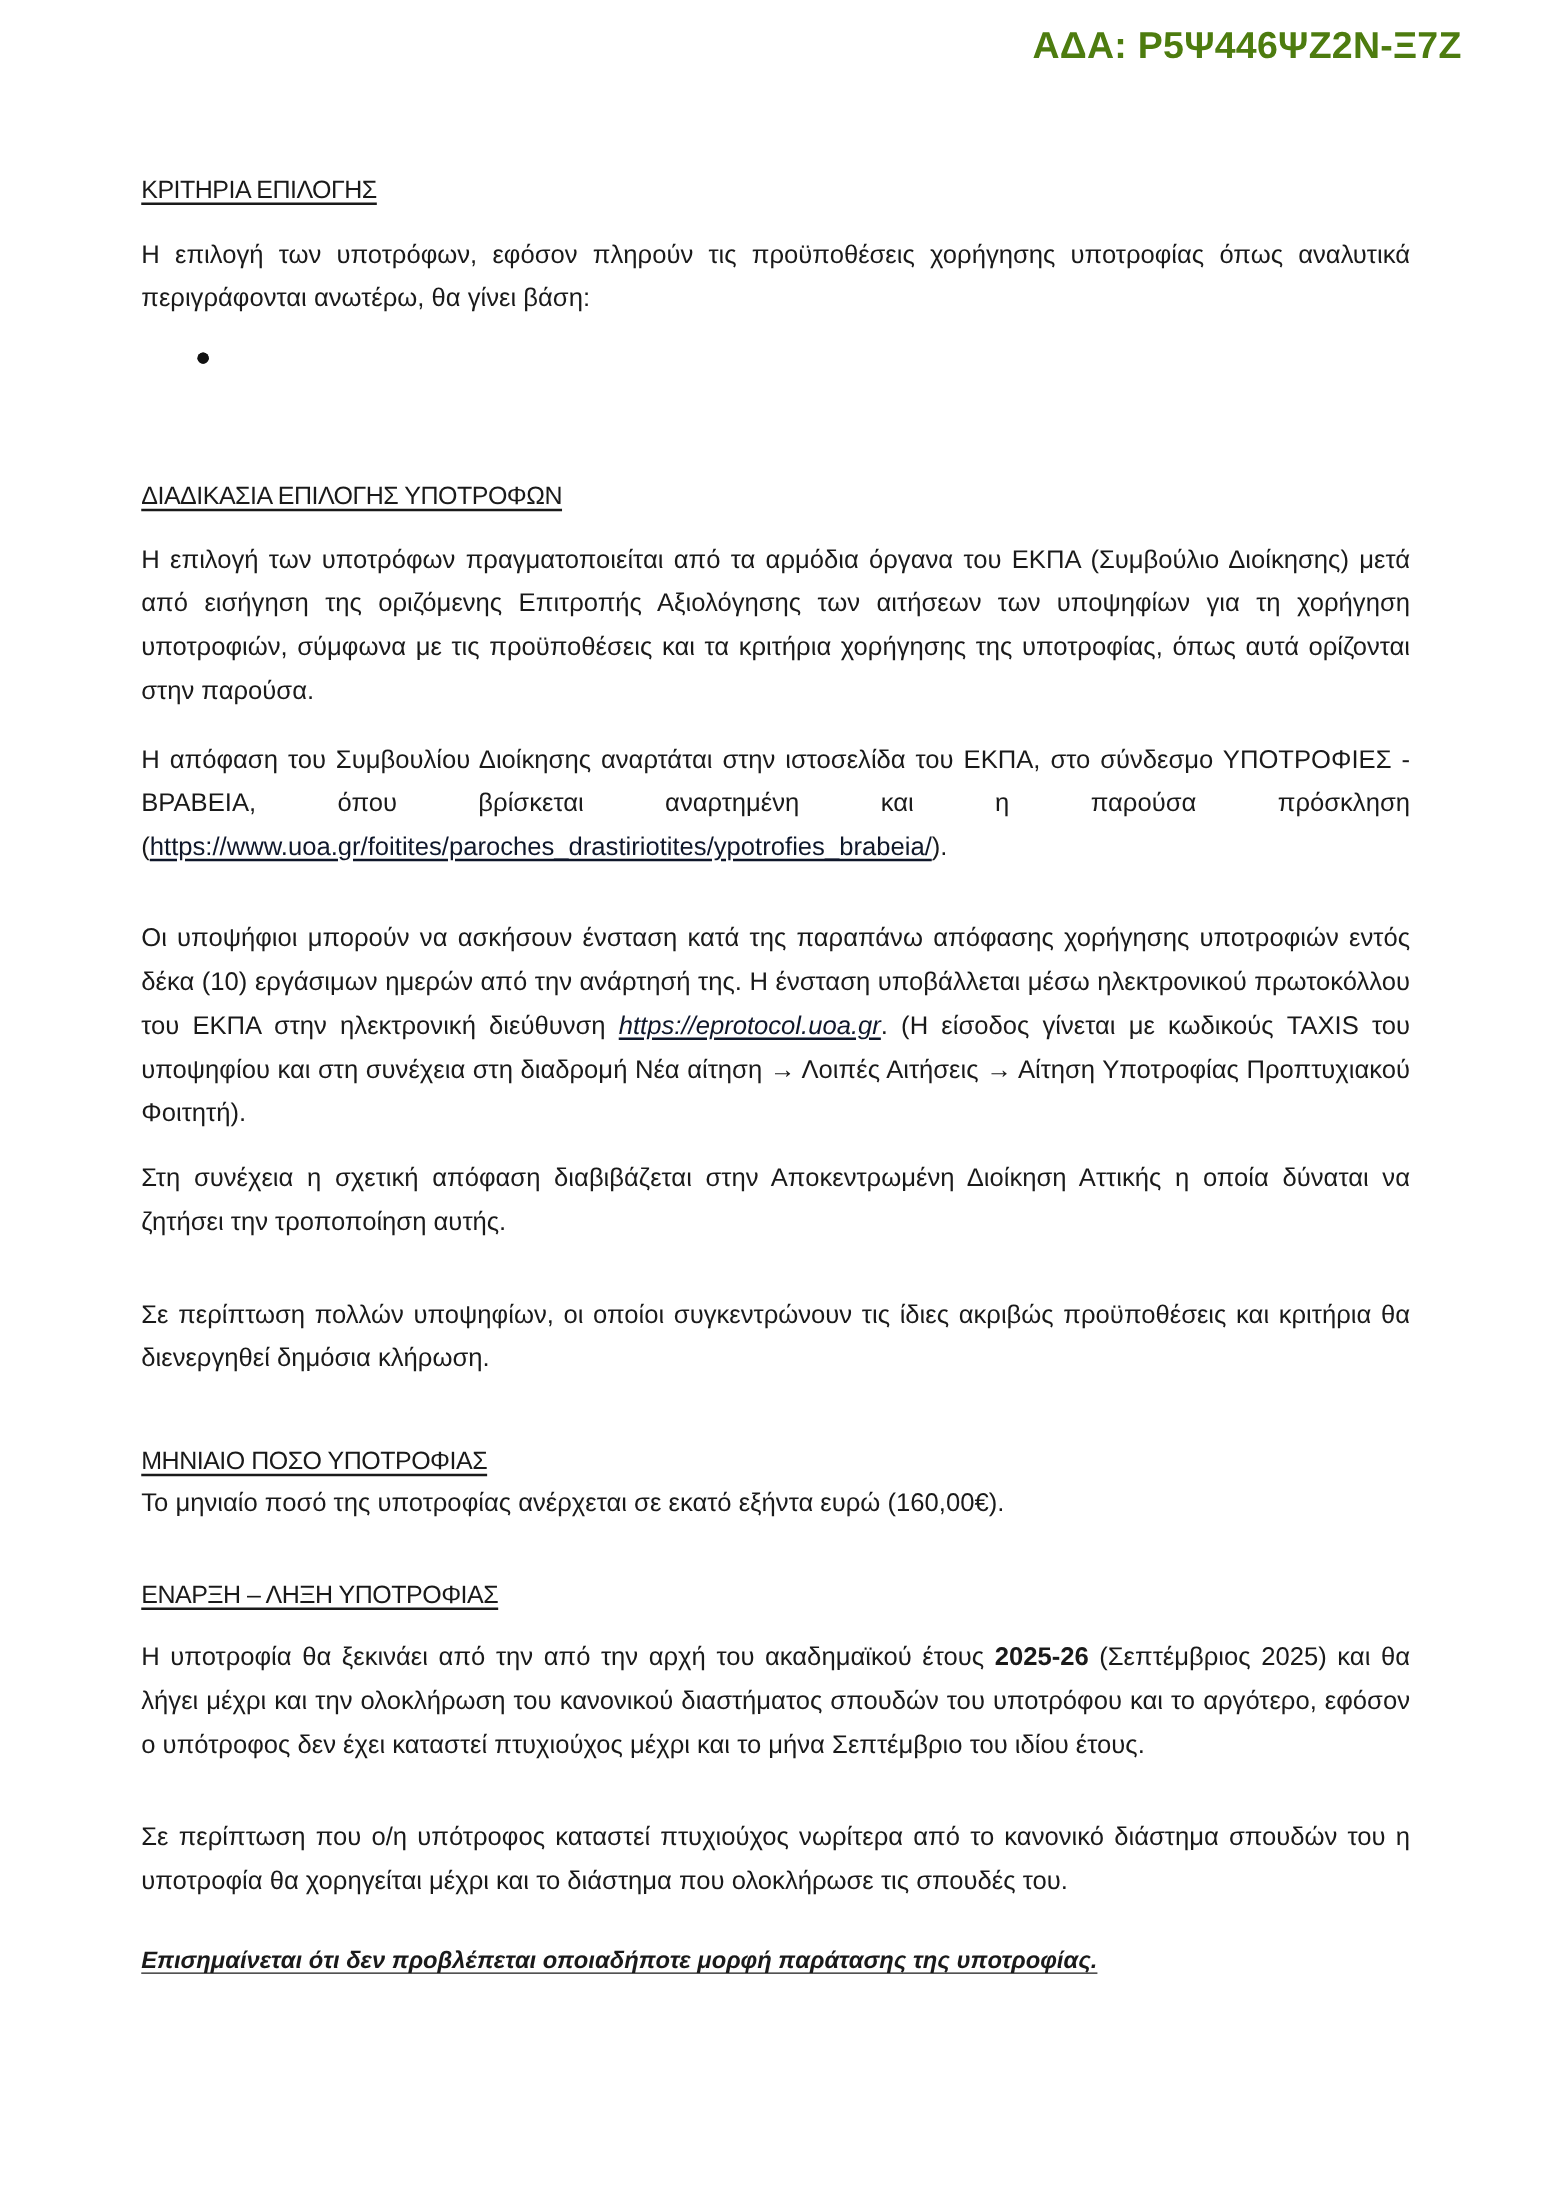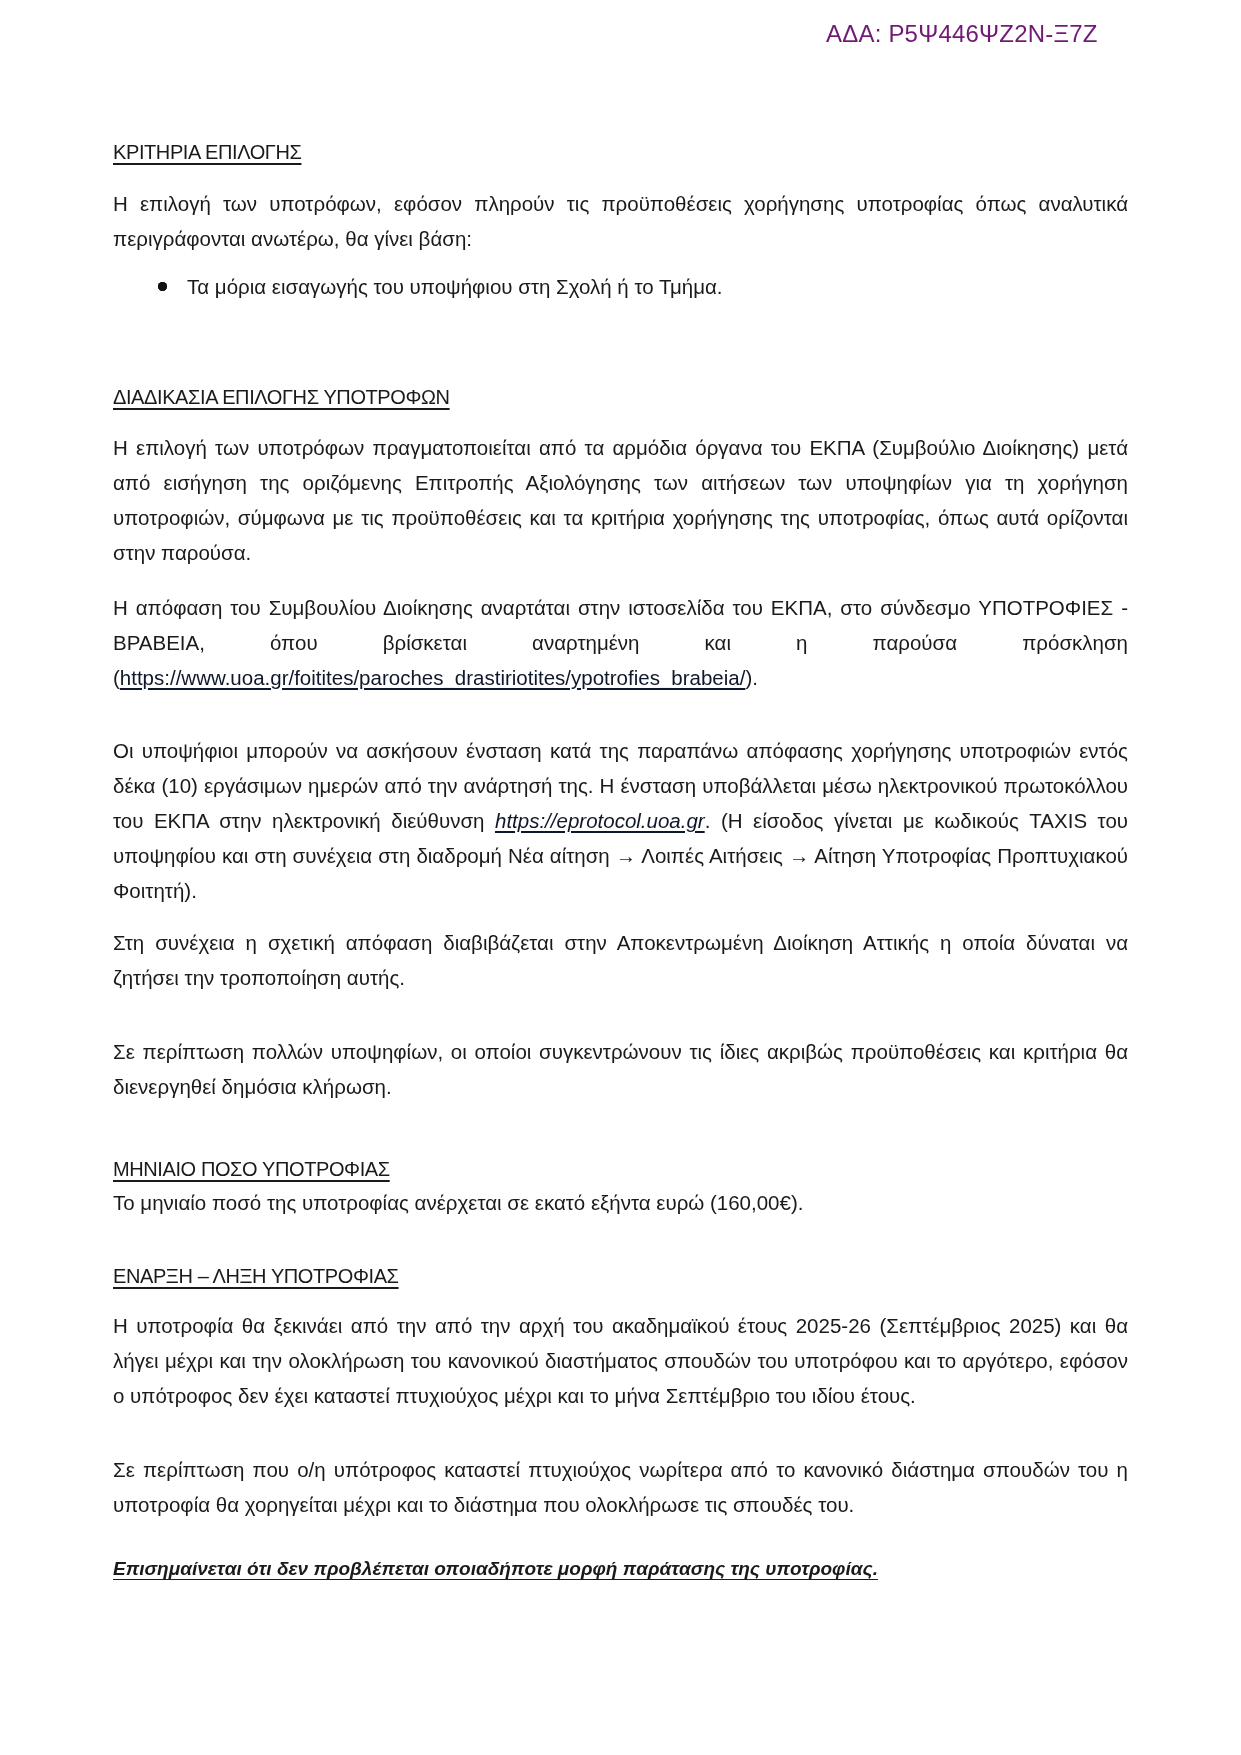--- a/index.html
+++ b/index.html
@@ -1,44 +1,44 @@
 <!DOCTYPE html>
 <html><head>
 <meta charset="utf-8">
 <style>
   html, body { margin: 0; padding: 0; background: #ffffff; }
   body { width: 1241px; height: 1755px; position: relative; overflow: hidden;
          font-family: "Liberation Sans", "DejaVu Sans", sans-serif; color: #1a1a1a; }
-  .ada { position: absolute; left: 826px; top: 20px; font-size: 24px; letter-spacing: 0.2px; color: #701a75; }
+  .ada { position: absolute; left: 826px; top: 20px; font-size: 30px; letter-spacing: 0.2px; color: #4d7c0f; font-weight: bold; }
   .page { position: absolute; left: 113px; top: 0; width: 1015px; }
   .blk { position: absolute; left: 0; width: 1015px; font-size: 20.5px; line-height: 35px; }
   .just { text-align: justify; text-align-last: left; }
   .h { font-weight: normal; text-decoration: underline; text-underline-offset: 4px; font-size: 20px; letter-spacing: -0.4px; }
   ul.bullets { list-style: none; margin: 0; padding: 0; }
   ul.bullets li { position: relative; padding-left: 74px; line-height: 44px; font-size: 20.5px; }
   ul.bullets li .dot { position: absolute; left: 45px; top: 17px; width: 9px; height: 9px; border-radius: 50%; background: #111; }
   a.lnk { color: #0f172a; text-decoration: underline; text-underline-offset: 3px; }
   a.lnk.it { font-style: italic; }
-  .b { font-weight: normal; margin-top: 27px; }
+  .b { font-weight: bold; margin-top: 27px; }
   .note { font-weight: bold; font-style: italic; text-decoration: underline; text-underline-offset: 4px; font-size: 19px; }
 </style>
 </head>
 <body>
 
 <div class="ada">ΑΔΑ: Ρ5Ψ446ΨΖ2Ν-Ξ7Ζ</div>
 
 <div class="page">
 
   <div class="blk h" style="top:135px;">ΚΡΙΤΗΡΙΑ ΕΠΙΛΟΓΗΣ</div>
 
   <div class="blk just" style="top:186px;">Η επιλογή των υποτρόφων, εφόσον πληρούν τις προϋποθέσεις χορήγησης υποτροφίας όπως αναλυτικά περιγράφονται ανωτέρω,  θα γίνει βάση:</div>
 
   <ul class="blk bullets" style="top:265px;">
     <li><span class="dot"></span></li>
-    <li><span class="dot"></span><span>Τα μόρια  εισαγωγής του υποψήφιου στη Σχολή ή το Τμήμα.</span></li>
+    <li><span class="dot"></span></li>
   </ul>
 
   <div class="blk h" style="top:380px;">ΔΙΑΔΙΚΑΣΙΑ ΕΠΙΛΟΓΗΣ ΥΠΟΤΡΟΦΩΝ</div>
 
   <div class="blk just" style="top:430px;">Η επιλογή των υποτρόφων πραγματοποιείται από τα αρμόδια όργανα του ΕΚΠΑ (Συμβούλιο Διοίκησης) μετά από εισήγηση της οριζόμενης Επιτροπής Αξιολόγησης των αιτήσεων των υποψηφίων για τη χορήγηση υποτροφιών, σύμφωνα με τις προϋποθέσεις και τα κριτήρια χορήγησης της υποτροφίας, όπως αυτά ορίζονται στην παρούσα.</div>
 
   <div class="blk just" style="top:590px;">
     <span>Η απόφαση του Συμβουλίου Διοίκησης αναρτάται στην ιστοσελίδα του ΕΚΠΑ, στο σύνδεσμο ΥΠΟΤΡΟΦΙΕΣ - ΒΡΑΒΕΙΑ, όπου βρίσκεται αναρτημένη και η παρούσα πρόσκληση</span>
     <span>(</span><a class="lnk">https://www.uoa.gr/foitites/paroches_drastiriotites/ypotrofies_brabeia/</a><span>).</span>
   </div>

